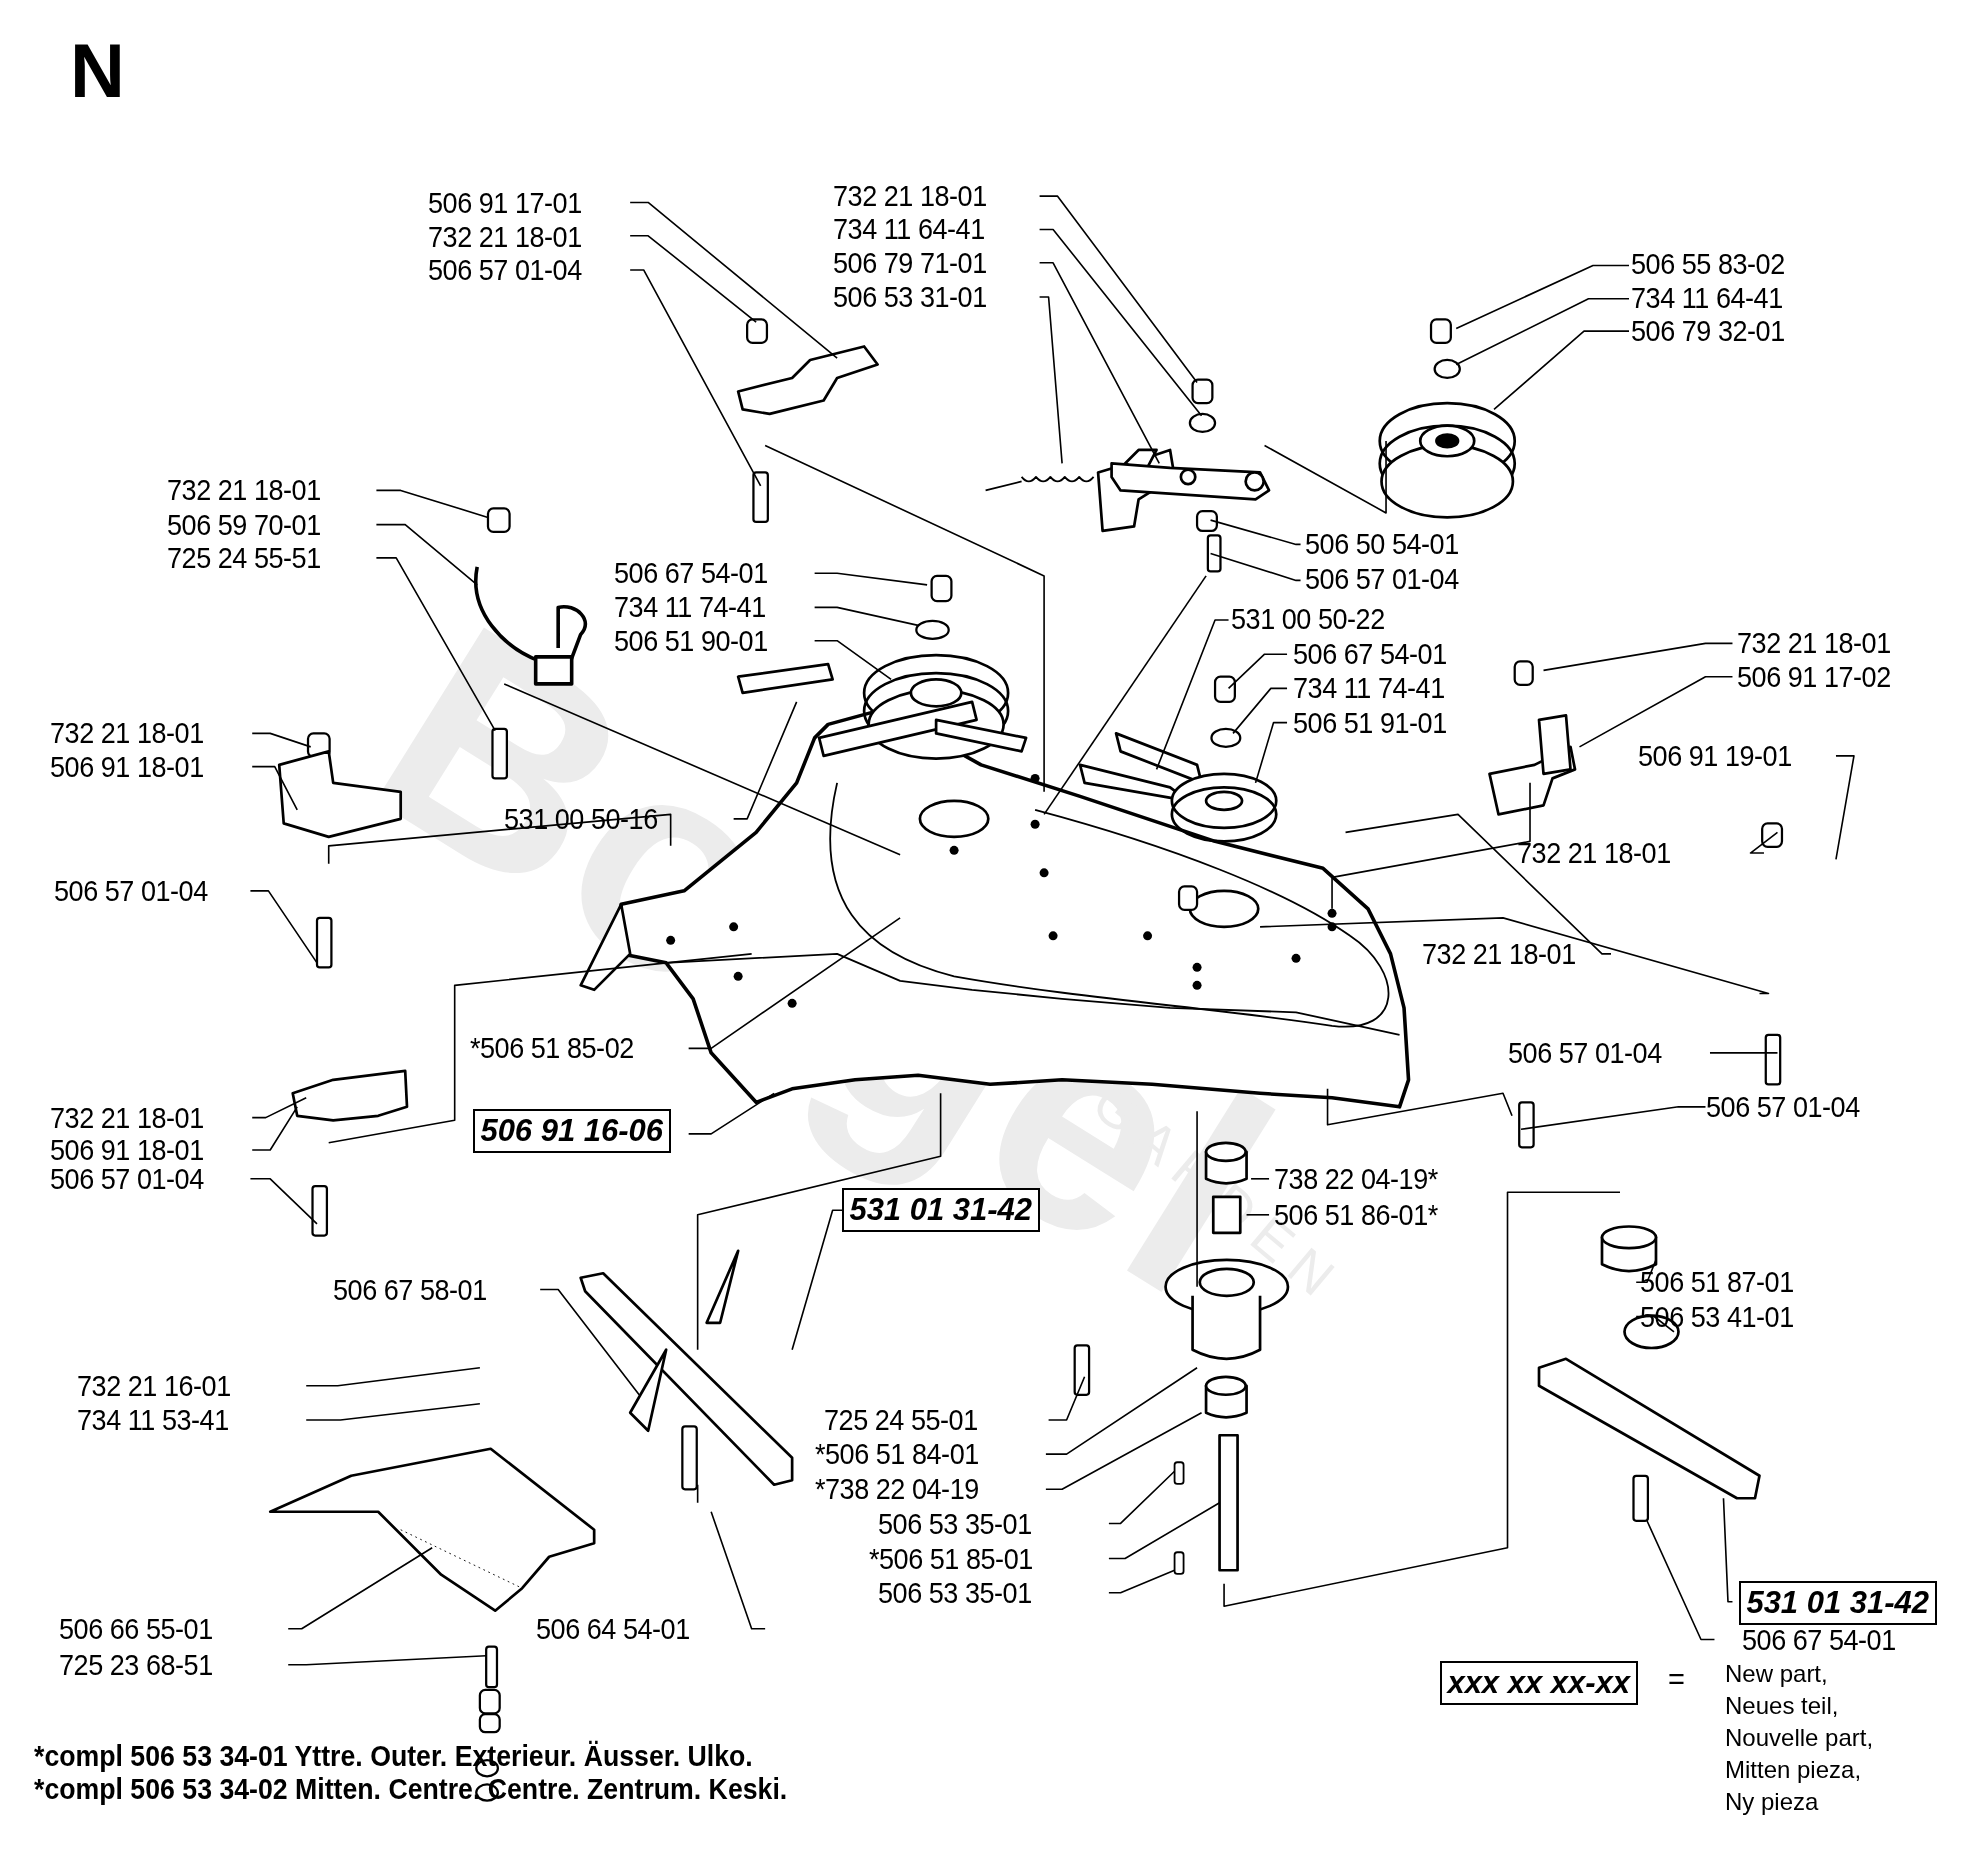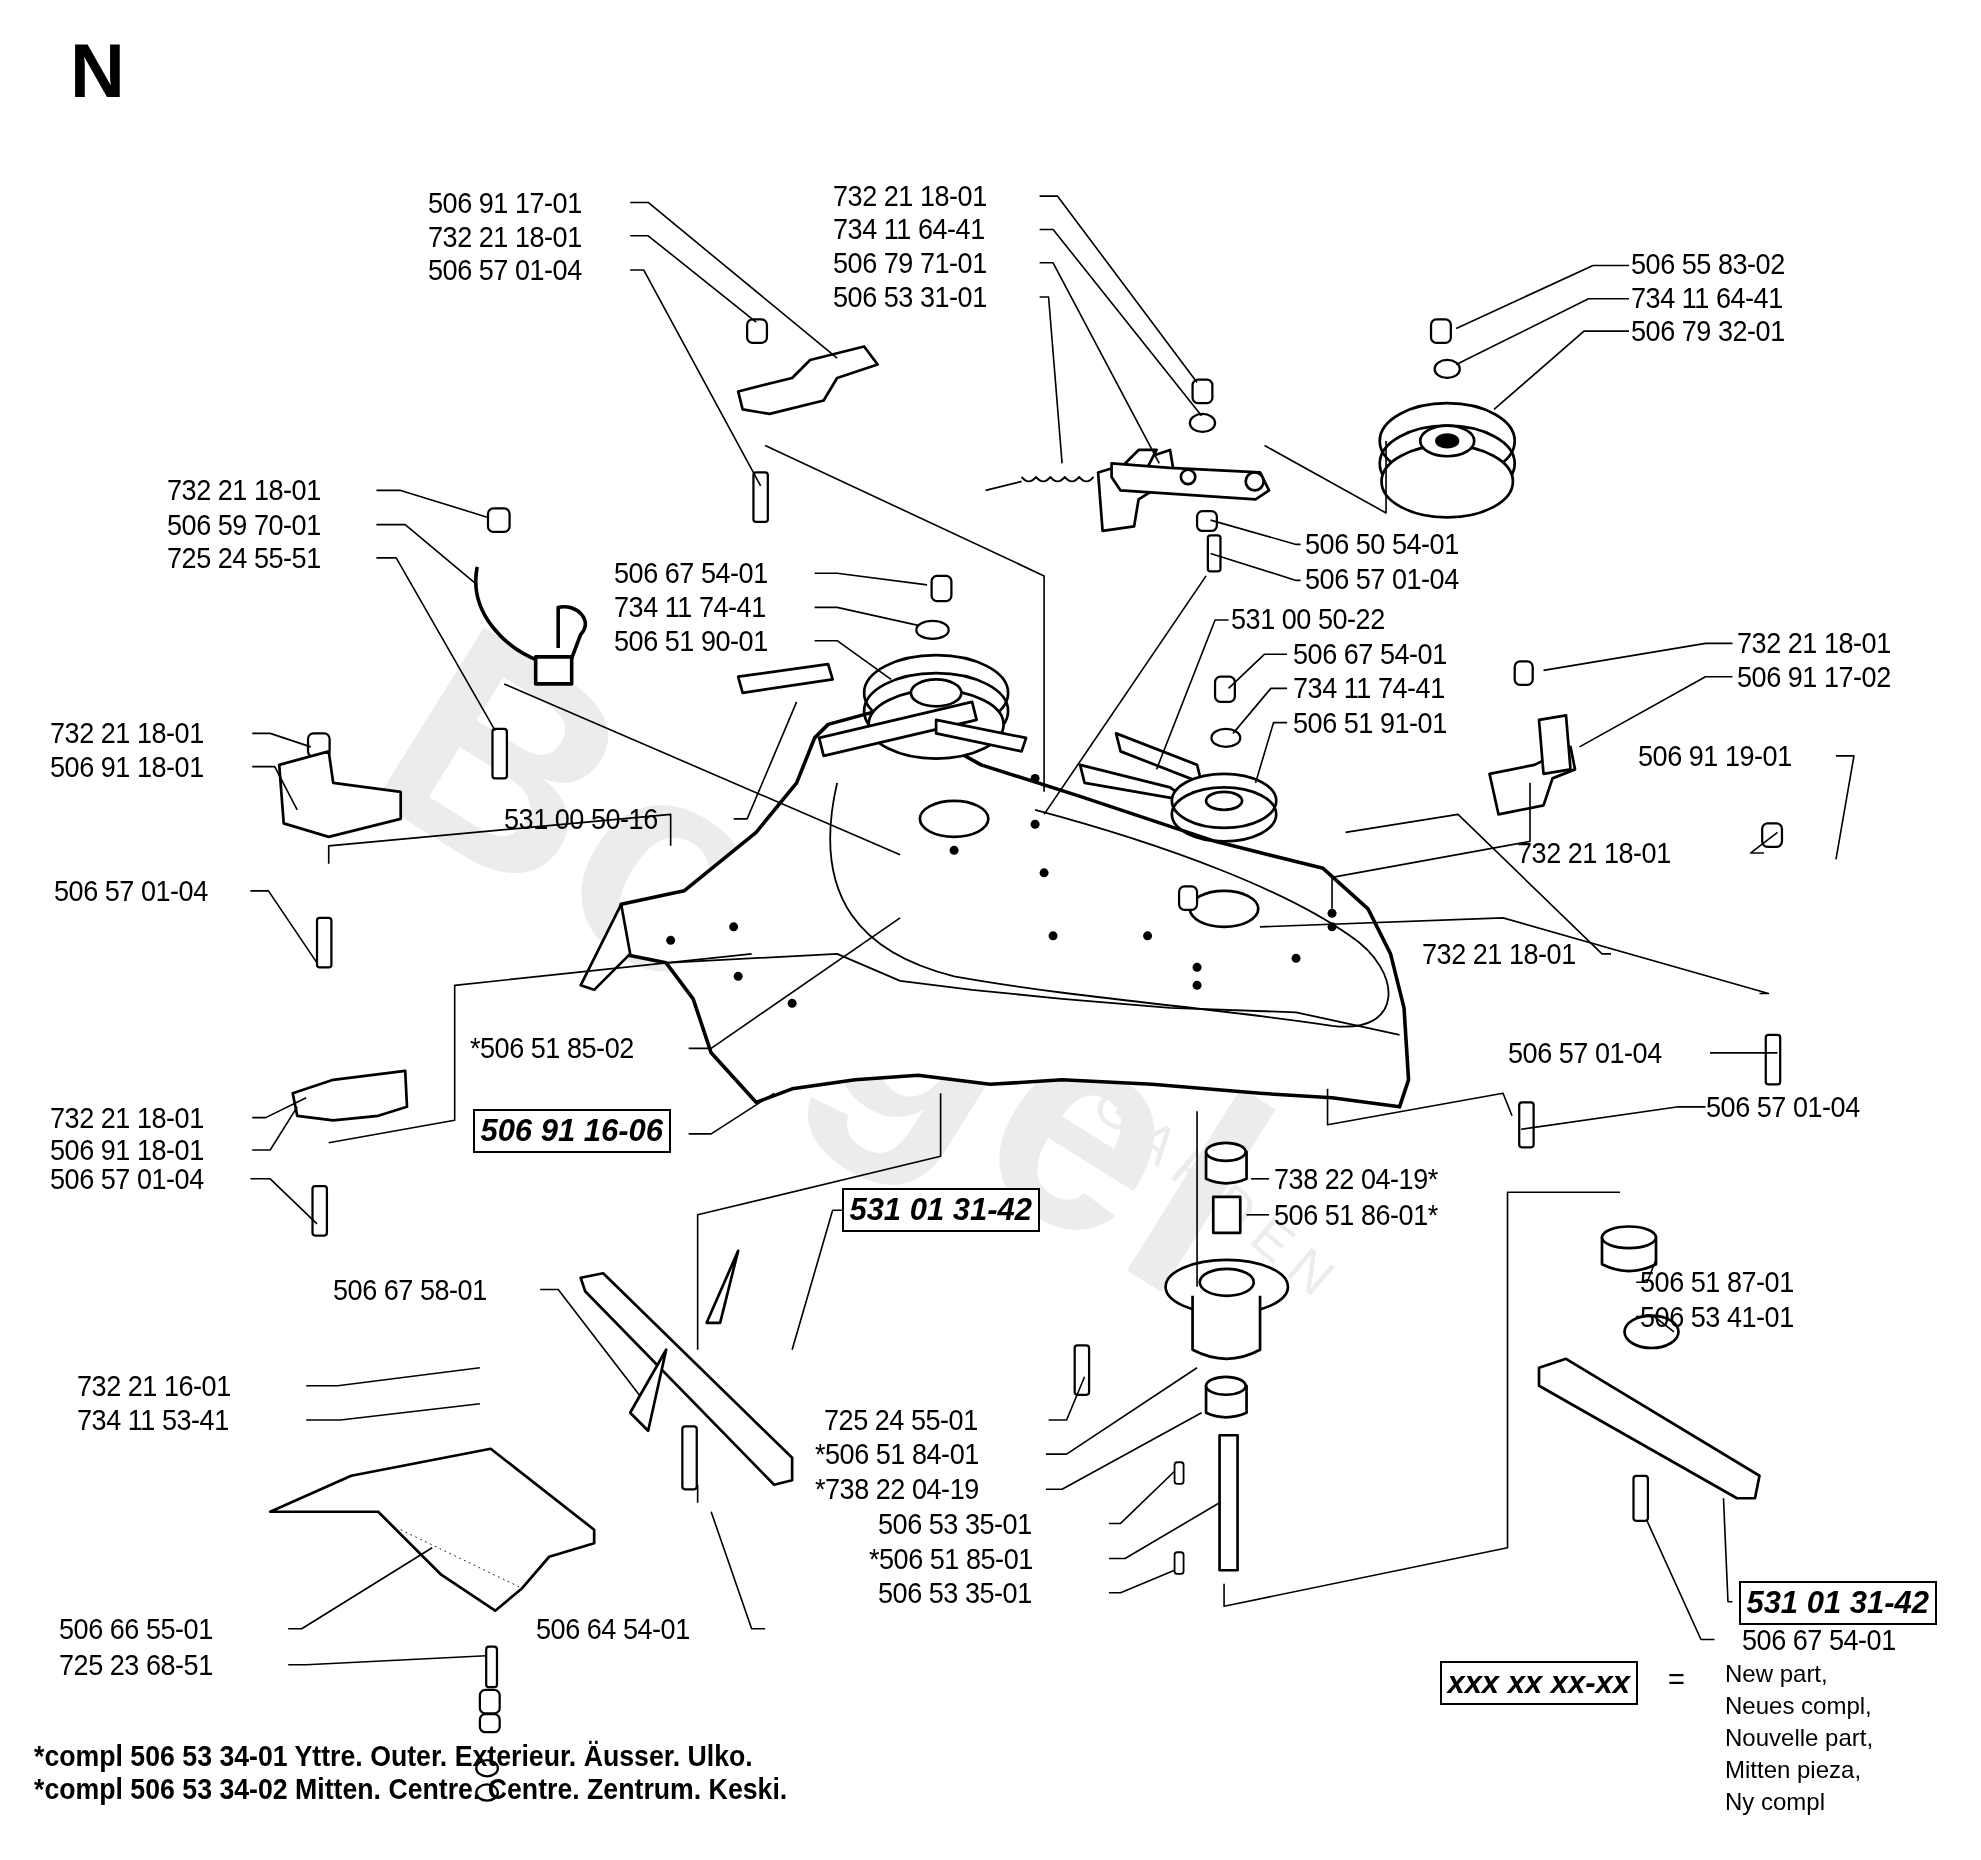--- a/index.html
+++ b/index.html
@@ -344,21 +344,21 @@
 
 <div class="lbl" style="left:1640px;top:1266px">506 51 87-01</div>
 <div class="lbl" style="left:1640px;top:1301px">506 53 41-01</div>
 <div class="boxed" style="left:1739px;top:1581px">531 01 31-42</div>
 <div class="lbl" style="left:1742px;top:1624px">506 67 54-01</div>
 
 <div class="boxed" style="left:1440px;top:1661px">xxx xx xx-xx</div>
 <div class="legend-eq" style="left:1668px;top:1663px">=</div>
 <div class="legend-lines">
   <div>New part,</div>
-  <div>Neues compl,</div>
+  <div>Neues teil,</div>
   <div>Nouvelle part,</div>
   <div>Mitten pieza,</div>
-  <div>Ny compl</div>
+  <div>Ny pieza</div>
 </div>
 
 <div class="note" style="top:1740px">*compl 506 53 34-01 Yttre. Outer. Exterieur. Äusser. Ulko.</div>
 <div class="note" style="top:1773px">*compl 506 53 34-02 Mitten. Centre. Centre. Zentrum. Keski.</div>
 
 
 </body></html>

